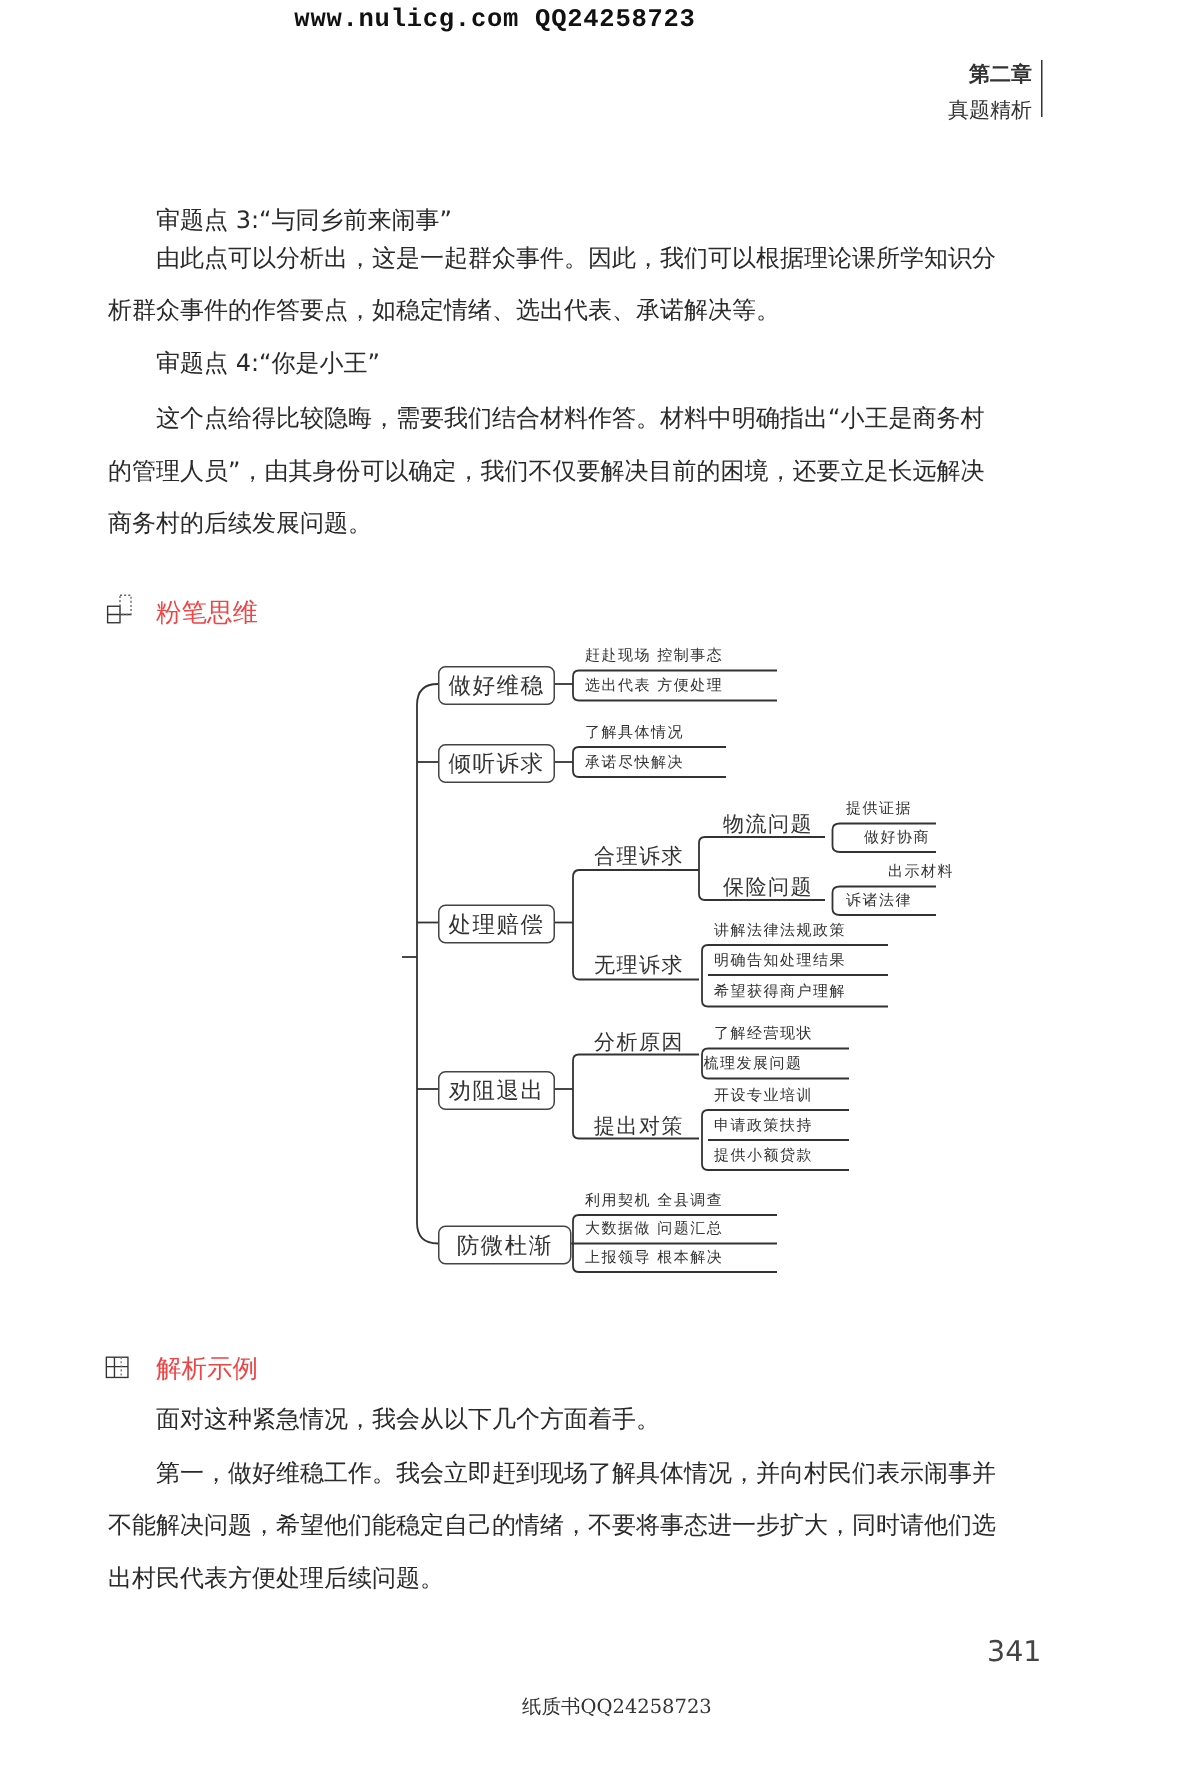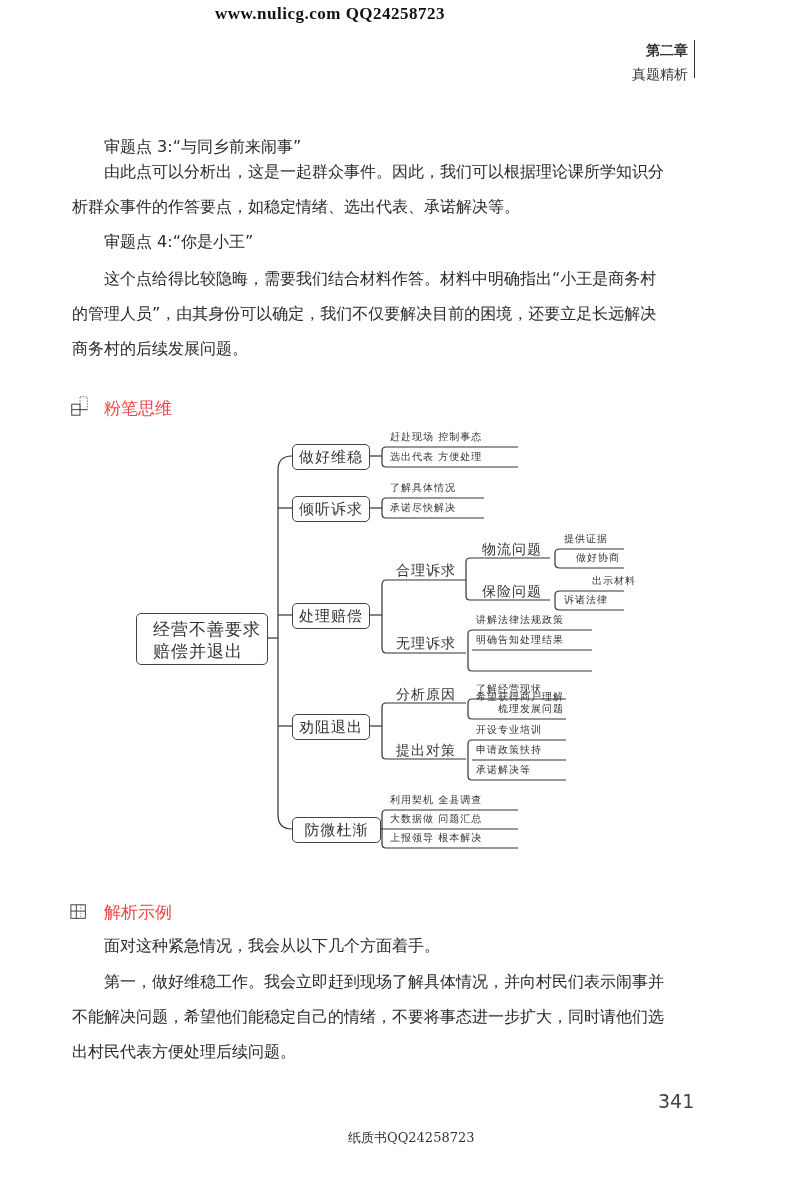--- a/index.html
+++ b/index.html
@@ -1,19 +1,19 @@
 <!DOCTYPE html>
 <html><head>
 <meta charset="utf-8">
 <style>
   html, body { margin:0; padding:0; }
   body { width:800px; height:1189px; background:#ffffff; position:relative; overflow:hidden;
          font-family:"DejaVu Sans", sans-serif; color:#222; }
   .abs { position:absolute; }
-  .watermark-top { left:0; width:660px; top:4px; text-align:center; font-family:Liberation Serif, serif; font-size:17px; font-weight:bold; color:#111; letter-spacing:0.5px; }
+  .watermark-top { left:0; width:660px; top:4px; text-align:center; font-family:Liberation Mono, monospace; font-size:17px; font-weight:bold; color:#111; letter-spacing:0.5px; }
   .chapter { right:112px; top:38px; text-align:right; font-size:14px; line-height:24px; color:#333; }
   .chapter .t1 { font-weight:bold; }
   .chapter-bar { left:694px; top:40px; width:1px; height:38px; background:#333; }
   .p { font-size:16px; line-height:22px; color:#2a2a2a; white-space:nowrap; }
   .heading { font-size:17px; color:#ef4444; }
   .sec-icon { width:20px; height:22px; }
   .box { position:absolute; border:1.3px solid #444; border-radius:5px; background:#fff; font-size:15px; color:#333; text-align:center; box-sizing:border-box; letter-spacing:1px; }
   .lbl { position:absolute; font-size:14px; color:#333; white-space:nowrap; letter-spacing:1px; }
   .leaf { position:absolute; font-size:10px; color:#333; white-space:nowrap; letter-spacing:1px; }
   svg.lines { position:absolute; left:0; top:0; }
@@ -105,24 +105,20 @@
       <line x1="472" y1="780" x2="566" y2="780"></line>
 
       <line x1="370" y1="829" x2="382" y2="829"></line>
       <path d="M386,810 Q382,810 382,814 L382,844 Q382,848 386,848"></path>
       <line x1="386" y1="810" x2="518" y2="810"></line>
       <line x1="382" y1="829" x2="518" y2="829"></line>
       <line x1="386" y1="848" x2="518" y2="848"></line>
     </g>
   </svg>
 
-  <div class="box" style="left:136px;top:613px;width:132px;height:52px;font-size:17px;line-height:22px;padding-top:4px;text-align:left;padding-left:16px;">
-    <div>经营不善要求</div>
-    <div>赔偿并退出</div>
-  </div>
 
   <div class="box" style="left:292px;top:444px;width:78px;height:26px;line-height:24px;">做好维稳</div>
   <div class="box" style="left:292px;top:496px;width:78px;height:26px;line-height:24px;">倾听诉求</div>
   <div class="box" style="left:292px;top:603px;width:78px;height:26px;line-height:24px;">处理赔偿</div>
   <div class="box" style="left:292px;top:714px;width:78px;height:26px;line-height:24px;">劝阻退出</div>
   <div class="box" style="left:292px;top:817px;width:89px;height:26px;line-height:24px;">防微杜渐</div>
 
   <div class="leaf" style="left:390px;top:430px;">赶赴现场 控制事态</div>
   <div class="leaf" style="left:390px;top:450px;">选出代表 方便处理</div>
 
@@ -132,29 +128,29 @@
   <div class="lbl" style="left:396px;top:562px;">合理诉求</div>
   <div class="lbl" style="left:482px;top:541px;">物流问题</div>
   <div class="leaf" style="left:564px;top:532px;">提供证据</div>
   <div class="leaf" style="left:564px;top:551px;margin-left:12px;">做好协商</div>
   <div class="lbl" style="left:482px;top:583px;">保险问题</div>
   <div class="leaf" style="left:592px;top:574px;">出示材料</div>
   <div class="leaf" style="left:564px;top:593px;">诉诸法律</div>
   <div class="lbl" style="left:396px;top:635px;">无理诉求</div>
   <div class="leaf" style="left:476px;top:613px;">讲解法律法规政策</div>
   <div class="leaf" style="left:476px;top:633px;">明确告知处理结果</div>
-  <div class="leaf" style="left:476px;top:654px;margin-top:36px;">希望获得商户理解</div>
+  <div class="leaf" style="left:476px;top:654px;">希望获得商户理解</div>
 
   <div class="lbl" style="left:396px;top:686px;">分析原因</div>
   <div class="leaf" style="left:476px;top:682px;">了解经营现状</div>
-  <div class="leaf" style="left:498px;top:702px;">梳理发展问题</div>
+  <div class="leaf" style="left:469px;top:702px;">梳理发展问题</div>
   <div class="lbl" style="left:396px;top:742px;">提出对策</div>
   <div class="leaf" style="left:476px;top:723px;">开设专业培训</div>
   <div class="leaf" style="left:476px;top:743px;">申请政策扶持</div>
-  <div class="leaf" style="left:476px;top:763px;">承诺解决等</div>
+  <div class="leaf" style="left:476px;top:763px;">提供小额贷款</div>
 
   <div class="leaf" style="left:390px;top:793px;">利用契机 全县调查</div>
   <div class="leaf" style="left:390px;top:812px;">大数据做 问题汇总</div>
   <div class="leaf" style="left:390px;top:831px;">上报领导 根本解决</div>
 </div>
 
 <div class="abs" style="left:70px;top:903px;">
   <svg viewBox="0 0 20 20" width="18" height="18">
     <rect x="1" y="2" width="16" height="15" fill="none" stroke="#333" stroke-width="1"></rect>
     <line x1="1" y1="9" x2="17" y2="9" stroke="#333" stroke-width="1"></line>

